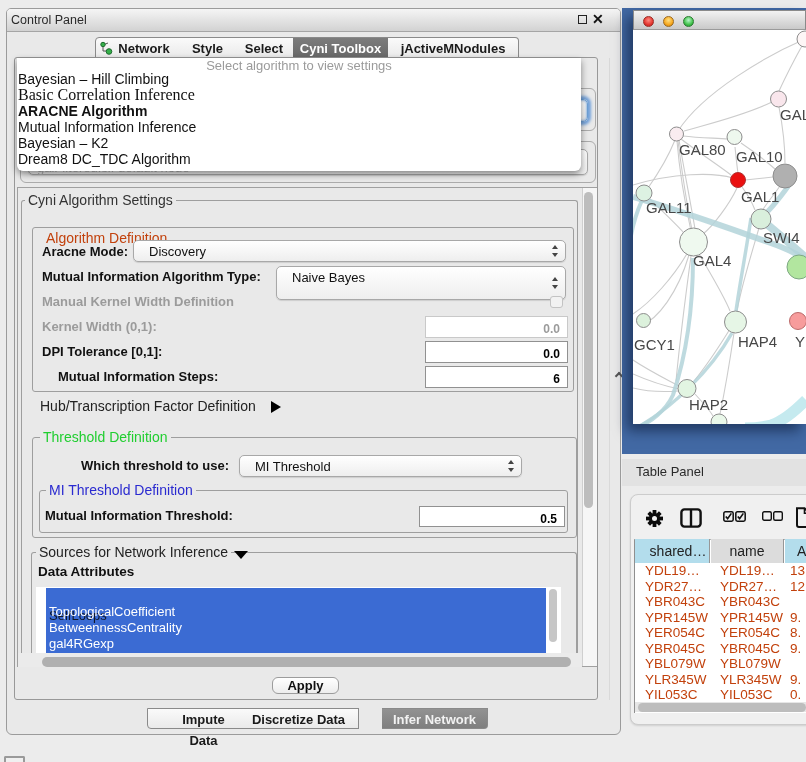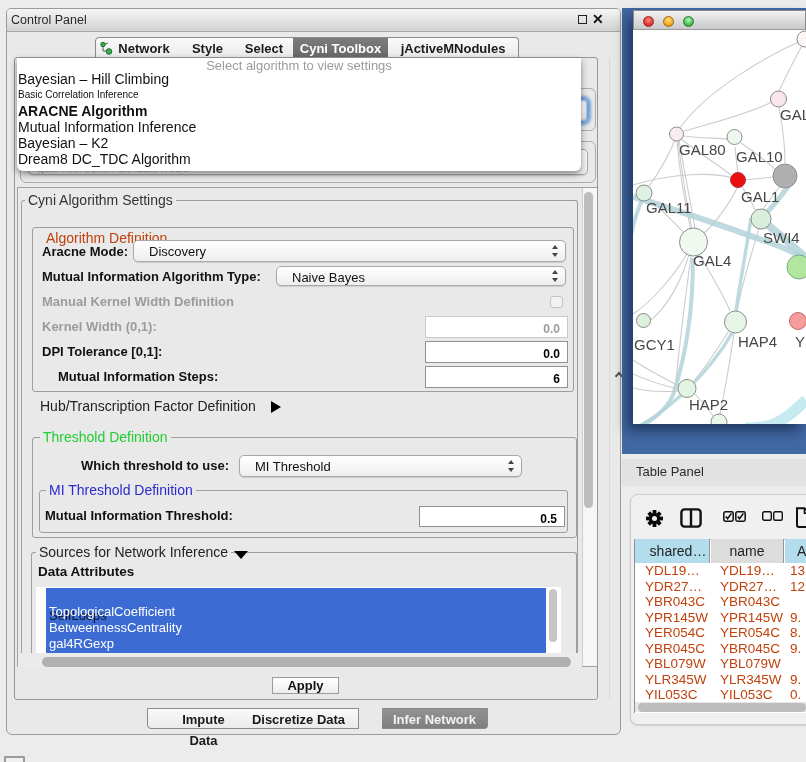--- a/index.html
+++ b/index.html
@@ -58,21 +58,21 @@
 
 <div class="group" style="left:32px; top:227px; width:542px; height:165px;"></div>
 <div class="gtitle abs" style="left:43px; top:230px; color:#c2410c;">Algorithm Definition</div>
 
 <div class="lbl b" style="left:42px; top:242px;">Aracne Mode:</div>
 <div class="combo" style="left:133px; top:240px; width:433px; height:22px;">
     <span class="ctext">Discovery</span>
     <span class="carr"></span>
   </div>
 <div class="lbl b" style="left:42px; top:267px;text-align:right;">Mutual Information Algorithm Type:</div>
-<div class="combo" style="left:276px; top:266px; width:290px; height:20px;">
+<div class="combo" style="left:276px; top:266px; width:290px; height:34px;">
     <span class="ctext">Naive Bayes</span>
     <span class="carr"></span>
   </div>
 <div class="lbl b" style="left:42px; top:292px; color:#9b9b9b;">Manual Kernel Width Definition</div>
 <div class="abs" style="left:550px; top:296px; width:13px; height:12px; background:#f2f2f2; border:1px solid #c3c3c3; border-radius:3px;"></div>
 <div class="lbl b" style="left:42px; top:317px; color:#9b9b9b;">Kernel Width (0,1):</div>
 <div class="field" style="left:425px; top:316px; width:143px; height:22px; border-color:#c9c9c9;">
     <span style="color:#9b9b9b;">0.0</span>
   </div>
 <div class="lbl b" style="left:42px; top:342px;">DPI Tolerance [0,1]:</div>
@@ -114,32 +114,32 @@
 <div class="lbl" style="left:49px; top:620px; color:#fff; height:16px; line-height:16px;">BetweennessCentrality</div>
 <div class="lbl" style="left:49px; top:636px; color:#fff; height:16px; line-height:16px;">gal4RGexp</div>
 <div class="abs" style="left:549px; top:589px; width:8px; height:53px; background:#c6c6c6; border-radius:4px;"></div>
 
 <div class="abs" style="left:18px; top:653px; width:564px; height:14px; background:#ebebeb;"></div>
 <div class="abs" style="left:42px; top:657px; width:529px; height:10px; background:#b0b0b0; border-radius:5px;"></div>
 
 <div class="abs" style="left:582px; top:188px; width:15px; height:478px; background:#f6f6f6; border-left:1px solid #cfcfcf;"></div>
 <div class="abs" style="left:584px; top:192px; width:9px; height:316px; background:#bdbdbd; border-radius:5px;"></div>
 
-<div class="abs" style="left:272px; top:677px; width:67px; height:17px; background:linear-gradient(#ffffff,#ededed); border:1px solid #9c9c9c; border-radius:0; text-align:center; font-size:13px; font-weight:bold; line-height:16px; color:#111;">Apply</div>
+<div class="abs" style="left:272px; top:677px; width:67px; height:17px; background:linear-gradient(#ffffff,#ededed); border:1px solid #9c9c9c; border-radius:6px; text-align:center; font-size:13px; font-weight:bold; line-height:16px; color:#111;">Apply</div>
 
 <div class="tab" style="left:147px; top:708px; width:93px; border-radius:0 0 0 4px;padding-left:20px;">Impute Data</div>
 <div class="tab" style="left:239px; top:708px; width:120px; border-left:none;">Discretize Data</div>
 <div class="tab tabsel" style="left:358px; top:708px; width:106px; border-left:none; border-radius:0 0 4px 0; color:#f2f2f2; background:linear-gradient(#929292,#7f7f7f);margin-left:24px;">Infer Network</div>
 
 <div class="abs" style="left:616px; top:373px; width:6px; height:6px; border-left:2px solid #555; border-top:2px solid #555; transform:rotate(45deg);"></div>
 
 <div class="abs" style="left:17px; top:58px; width:564px; height:113px; background:#ffffff; border-radius:0 0 6px 6px; box-shadow:0 3px 7px rgba(0,0,0,0.45);"></div>
 <div class="lbl" style="left:17px; top:56px; width:564px; text-align:center; color:#9b9b9b;">Select algorithm to view settings</div>
 <div class="lbl" style="left:18px; top:71px; height:16px; line-height:16px; font-size:14px;">Bayesian – Hill Climbing</div>
-<div class="lbl" style="left:18px; top:87px; height:16px; line-height:16px; font-size:10px;">Basic Correlation Inference</div>
+<div class="lbl" style="left:18px; top:87px; height:16px; line-height:16px; font-size:16px;font-family:Liberation Serif, serif;">Basic Correlation Inference</div>
 <div class="lbl b" style="left:18px; top:103px; height:16px; line-height:16px; font-size:14px;">ARACNE Algorithm</div>
 <div class="lbl" style="left:18px; top:119px; height:16px; line-height:16px; font-size:14px;">Mutual Information Inference</div>
 <div class="lbl" style="left:18px; top:135px; height:16px; line-height:16px; font-size:14px;">Bayesian – K2</div>
 <div class="lbl" style="left:18px; top:151px; height:16px; line-height:16px; font-size:14px;">Dream8 DC_TDC Algorithm</div>
 
 <div class="abs" style="left:622px; top:8px; width:184px; height:446px; background:#4269a4;"></div>
 
 <div class="abs" style="left:633px; top:10px; width:173px; height:414px; box-shadow:-6px 7px 12px rgba(8,20,48,0.55);"></div>
 
 <div class="abs" style="left:633px; top:10px; width:173px; height:20px; background:linear-gradient(#f2f2f2,#c9c9c9); border:1px solid #8a8a8a; border-bottom:1px solid #9a9a9a;"></div>

